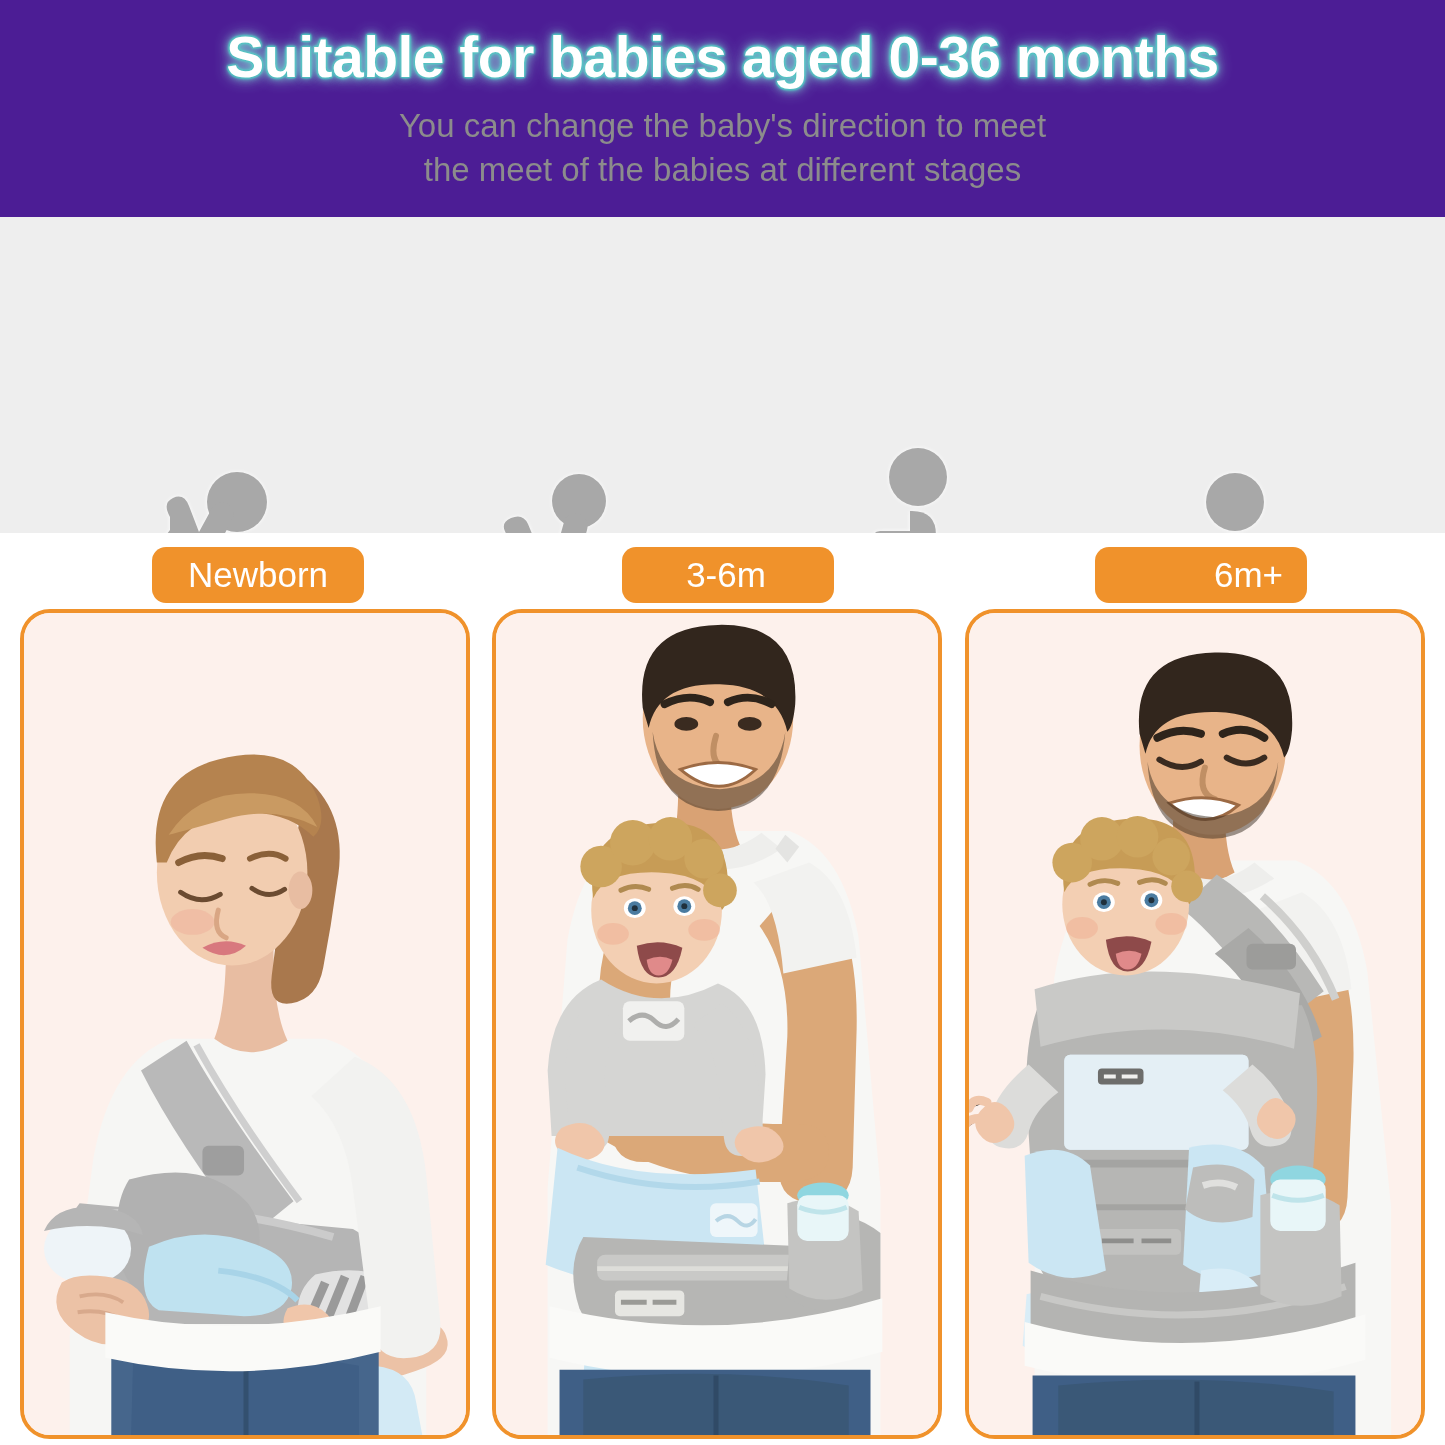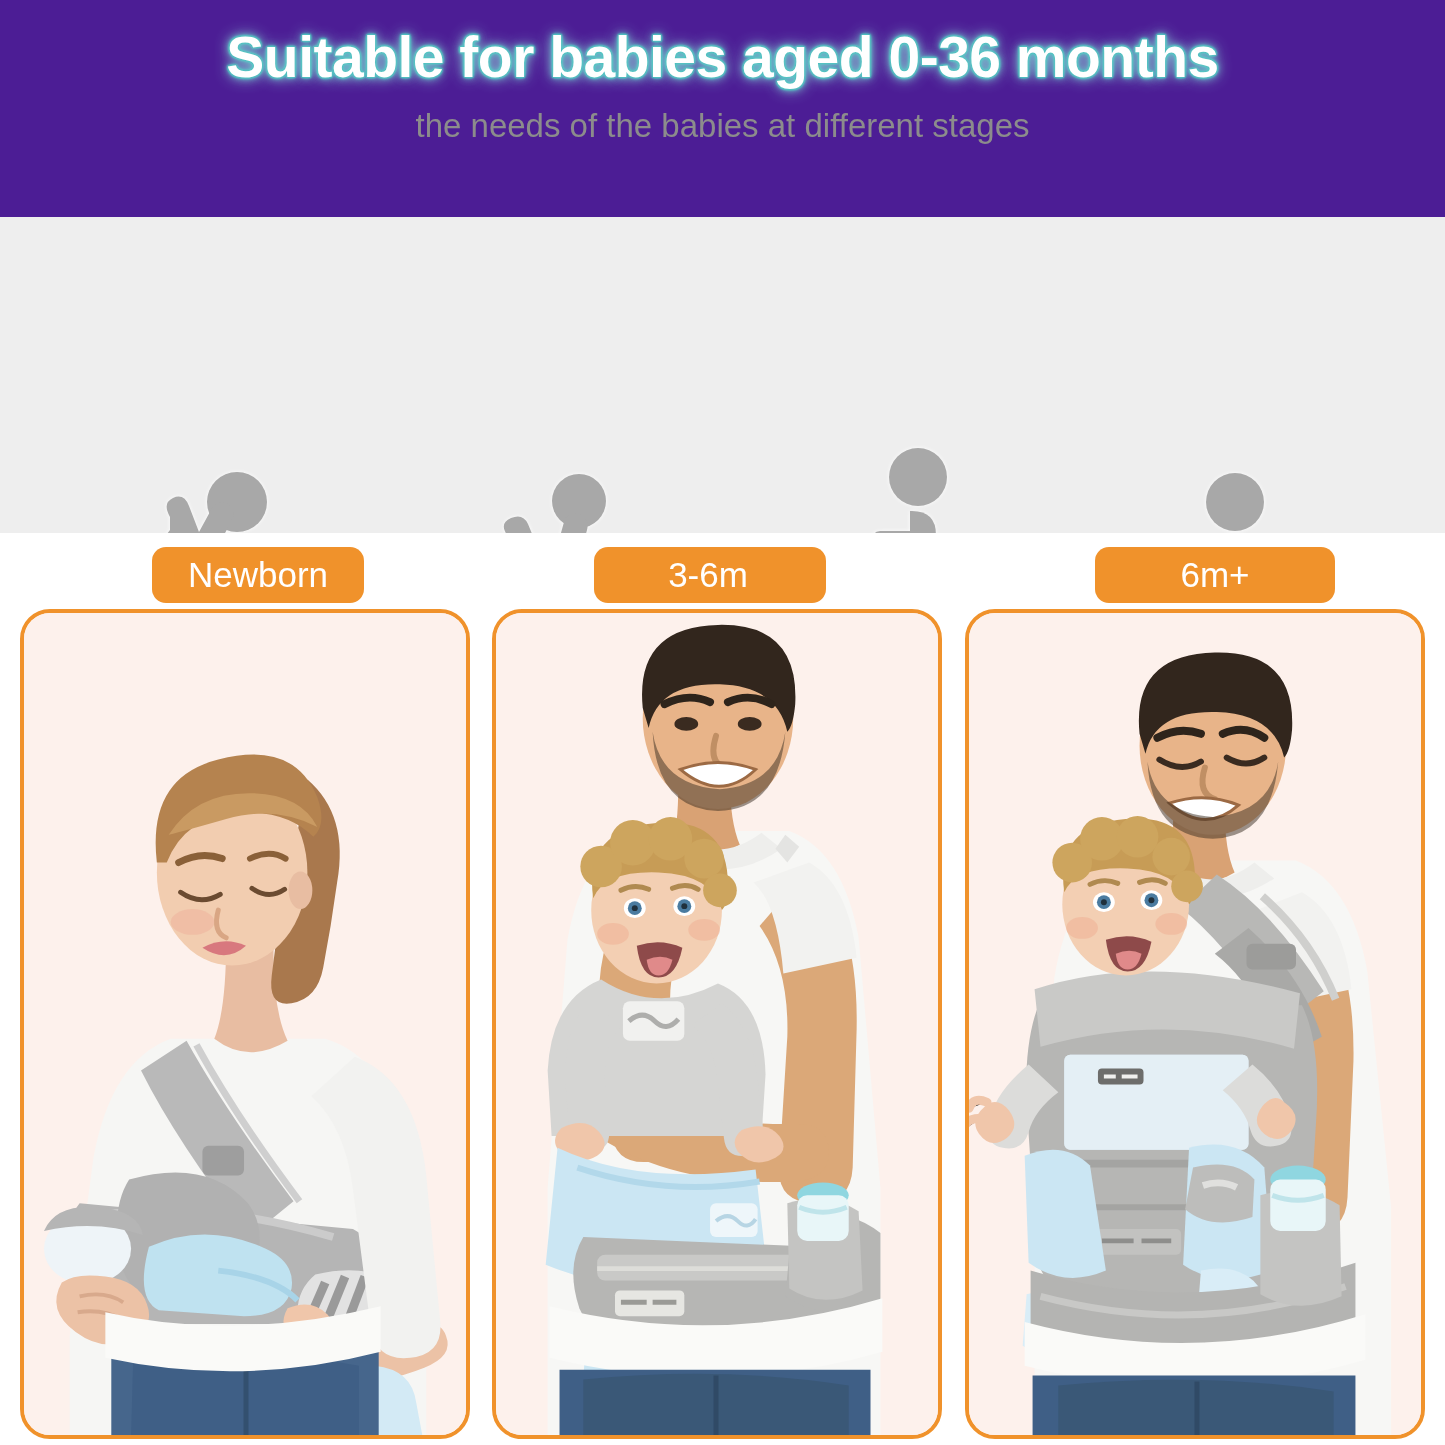--- a/index.html
+++ b/index.html
@@ -143,21 +143,22 @@
     overflow: hidden;
   }
   .photo-svg { display: block; width: 100%; height: 100%; }
 </style>
 </head>
 <body>
 
 <div id="header">
   <div id="main-title">Suitable for babies aged 0-36 months</div>
   <div id="subtitle-block">
-    <span class="subtitle-line">the needs of the babies at different stages</span>
+    <span class="subtitle-line">You can change the baby's direction to meet</span>
+    <span class="subtitle-line">the meet of the babies at different stages</span>
   </div>
 </div>
 
 <div id="timeline-band">
 
   <div id="timeline-axis"></div>
 
   <div class="tl-icon" style="left:140px; top:248px; width:132px; height:132px;">
     <svg viewBox="0 0 132 132" width="132" height="132" aria-hidden="true">
       <circle cx="97" cy="37" r="30" fill="#a8a8a8"></circle>
@@ -222,24 +223,24 @@
     <span>Baby can stand</span>
     <span>12~36m</span>
   </div>
 </div>
 
 <div id="photo-section">
 
   <div class="badge" style="left:152px; top:14px; width:212px;">
     <span>Newborn</span>
   </div>
-  <div class="badge" style="left:594px; top:14px; width:232px;padding-left:20px;">
+  <div class="badge" style="left:622px; top:14px; width:212px;padding-left:20px;">
     <span>3-6m</span>
   </div>
-  <div class="badge" style="left:1095px; top:14px; width:240px;">
+  <div class="badge" style="left:1095px; top:14px; width:212px;justify-content:flex-end;">
     <span>6m+</span>
   </div>
 
   <div class="panel" style="left:20px; width:450px;">
     <div class="panel-inner">
       <svg class="photo-svg" viewBox="0 0 450 830" preserveAspectRatio="xMidYMid slice" aria-hidden="true">
         <rect width="450" height="830" fill="#fdf1ec"></rect>
 
         <path d="M150 430 q-60 22 -78 120 l-24 180 l0 100 l360 0 l0 -110 l-22 -175 q-16 -96 -80 -115 Z" fill="#f6f6f4"></path>
 

